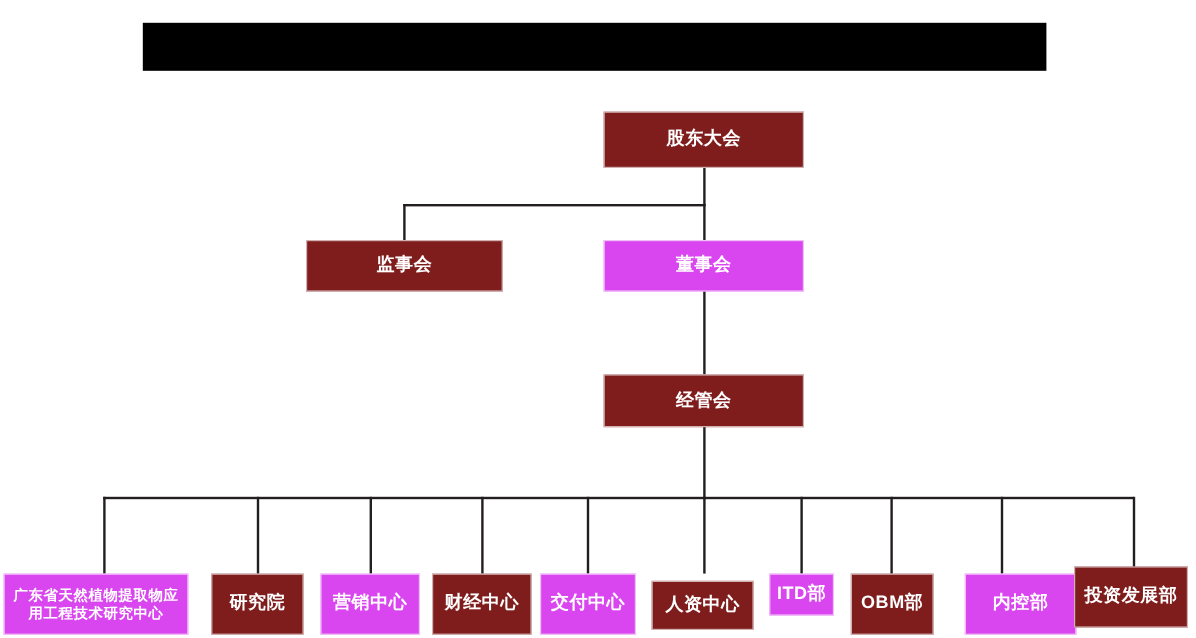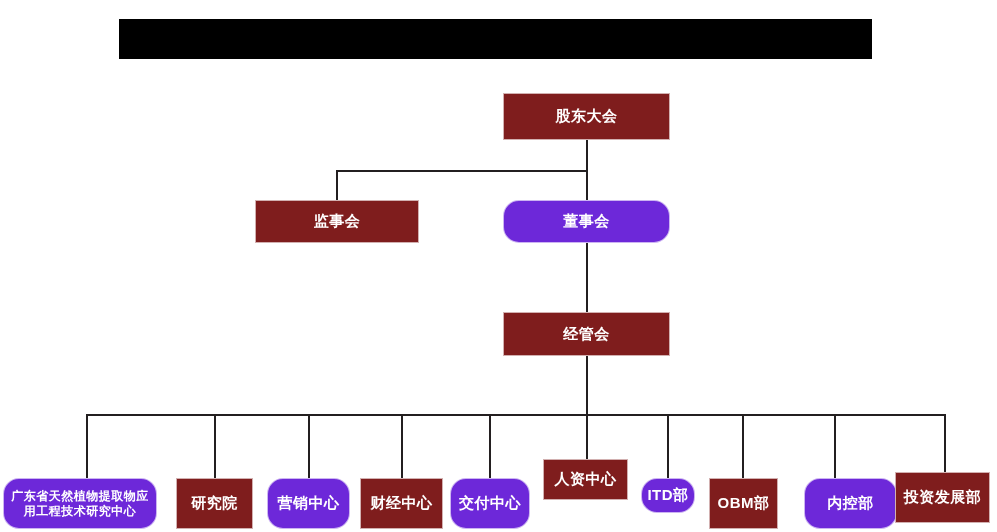--- a/index.html
+++ b/index.html
@@ -56,21 +56,21 @@
     letter-spacing: 0.5px;
     border: 1px solid rgba(255,255,255,0.65);
     user-select: none;
   }
   .node .label {
     display: block;
     line-height: 1.25;
     padding: 0 4px;
   }
   .node.dark  { background: #7f1d1d; }
-  .node.light { background: #6d28d9; border-radius: 16px; }
+  .node.light { background: #d946ef; }
 
   .node.lvl1 { font-size: 15px; }
   .node.lvl2 { font-size: 15px; }
   .node.lvl3 { font-size: 15px; }
   .node.lvl4 { font-size: 15px; }
   .node.lvl4.multiline { font-size: 12px; font-weight: bold; }
 </style>
 </head>
 <body>
 
@@ -137,21 +137,21 @@
   </div>
 
   <div class="node dark lvl4" style="left:360px; top:478px; width:83px; height:51px;justify-content:center;">
     <span class="label">财经中心</span>
   </div>
 
   <div class="node light lvl4" style="left:450px; top:478px; width:80px; height:51px;">
     <span class="label">交付中心</span>
   </div>
 
-  <div class="node dark lvl4" style="left:543px; top:459px; width:85px; height:41px;">
+  <div class="node dark lvl4" style="left:543px; top:484px; width:85px; height:41px;">
     <span class="label">人资中心</span>
   </div>
 
   <div class="node light lvl4" style="left:641px; top:478px; width:54px; height:35px;">
     <span class="label">ITD部</span>
   </div>
 
   <div class="node dark lvl4" style="left:709px; top:478px; width:69px; height:51px;">
     <span class="label">OBM部</span>
   </div>

